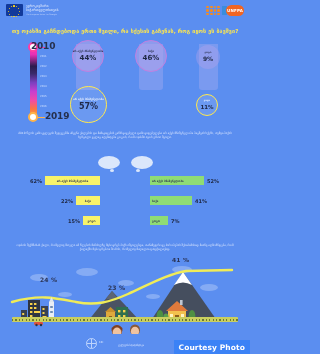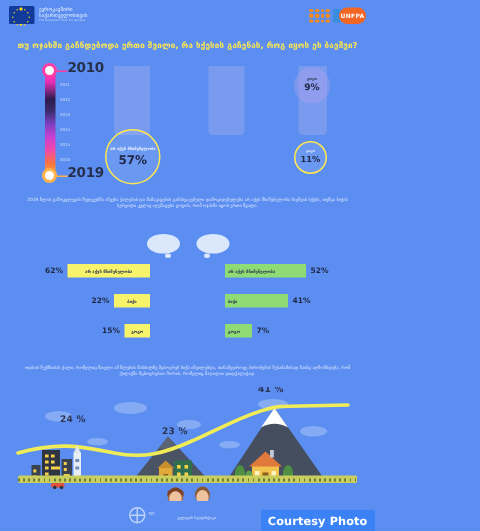--- a/index.html
+++ b/index.html
@@ -157,31 +157,39 @@
     <div class="stem" style="left:76px;top:6px;width:24px;height:46px;"></div>
     <div class="stem" style="left:139px;top:6px;width:24px;height:46px;"></div>
     <div class="stem" style="left:199px;top:6px;width:19px;height:46px;"></div>
 
     <div class="timeline"></div>
     <div class="tl-arm" style="left:37px;top:8.6px;width:8px;"></div>
     <div class="tl-arm2" style="left:37px;top:78.6px;width:8px;"></div>
     <div class="tl-dot"></div>
     <div class="tl-dot2"></div>
 
-    <div class="yr" style="left:45px;top:3px;">2010</div>
+    <div class="yr" style="left:31px;top:3px;">2010</div>
     <div class="yr" style="left:45px;top:73px;">2019</div>
 
     <div class="yr-small" style="top:17px">2011</div>
     <div class="yr-small" style="top:27px">2012</div>
     <div class="yr-small" style="top:37px">2013</div>
     <div class="yr-small" style="top:47px">2014</div>
     <div class="yr-small" style="top:57px">2015</div>
     <div class="yr-small" style="top:67px">2016</div>
 
-
+    <div class="bubble bub-2010" style="left:72px;top:2px;width:32px;height:32px;">
+      <div class="bub-lab">არ აქვს მნიშვნელობა</div>
+      <div class="bub-val" style="font-size:7px;margin-top:1px;">44%</div>
+    </div>
+
+    <div class="bubble bub-2010" style="left:135px;top:2px;width:32px;height:32px;">
+      <div class="bub-lab">ბიჭი</div>
+      <div class="bub-val" style="font-size:7px;margin-top:1px;">46%</div>
+    </div>
 
     <div class="bubble bub-2010" style="left:196px;top:7px;width:24px;height:24px;border-color:transparent;background:rgba(182,164,235,.38);">
       <div class="bub-lab" style="font-size:2.4px">გოგო</div>
       <div class="bub-val" style="font-size:6px;margin-top:1px;">9%</div>
     </div>
 
     <div class="bubble bub-2019" style="left:70px;top:48px;width:37px;height:37px;">
       <div class="bub-lab" style="color:#eaf1ff">არ აქვს მნიშვნელობა</div>
       <div class="bub-val" style="font-size:8px;margin-top:1px;color:#20294a">57%</div>
     </div>

